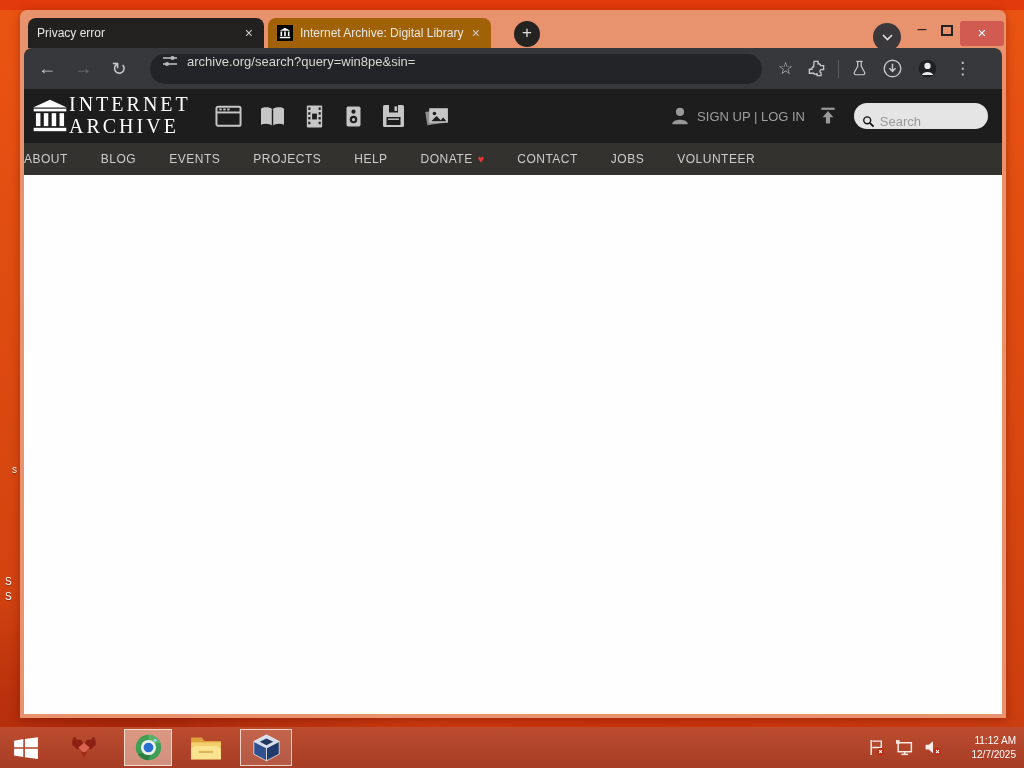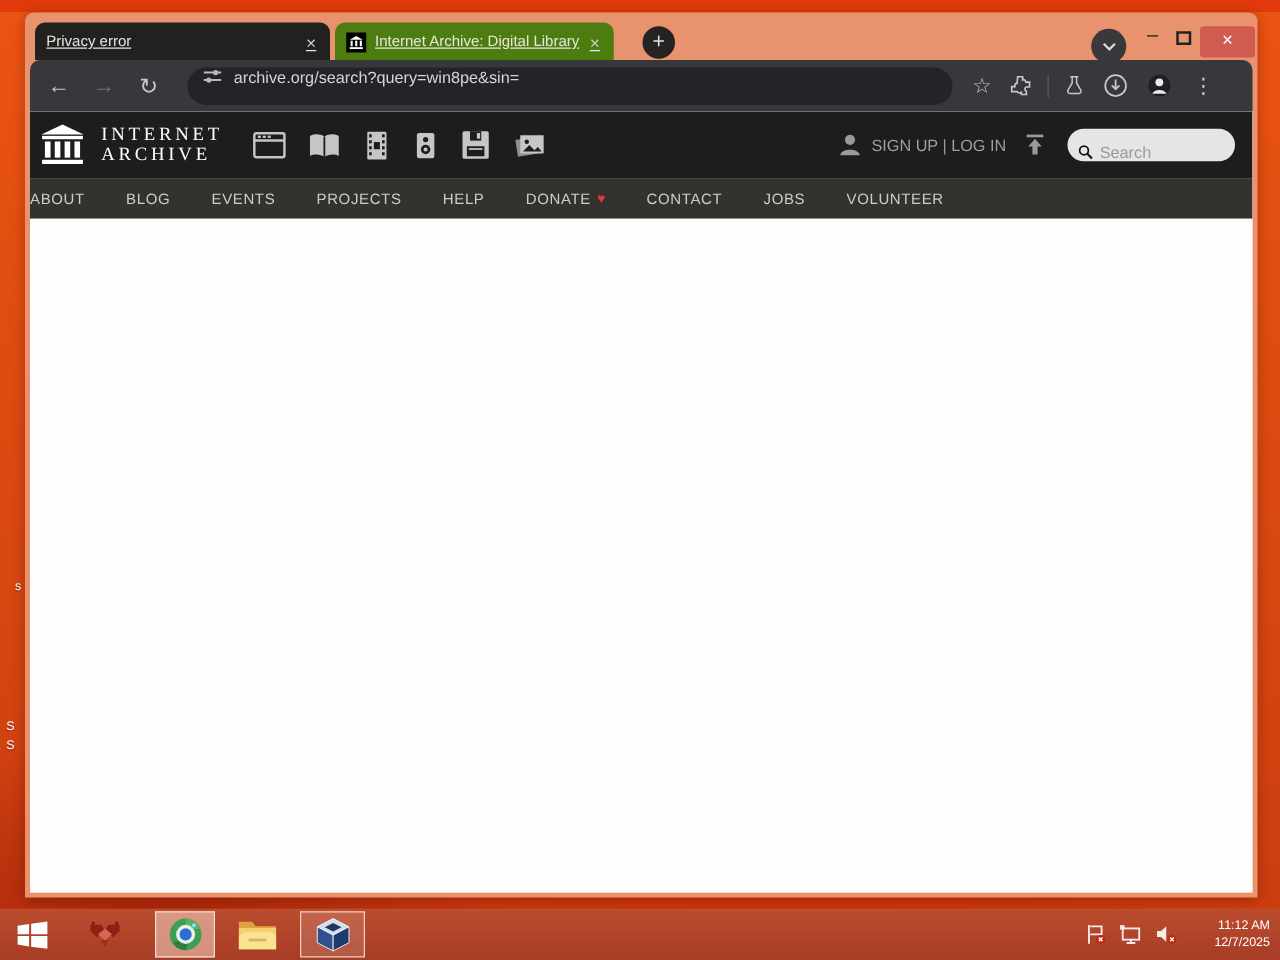--- a/index.html
+++ b/index.html
@@ -17,24 +17,24 @@
 
   
   .window {
     position:absolute; left:20px; top:10px; width:986px; height:708px;
     background:#e8926e; border-radius:7px 7px 0 0;
     box-shadow:0 2px 10px rgba(80,10,0,.35);
   }
   .tabstrip { position:relative; height:38px; }
   .tab {
     position:absolute; top:8px; height:30px; border-radius:8px 8px 0 0;
-    display:flex; padding:8px 9px; color:#e8e6e3; font-size:12px;text-decoration:underline;
+    display:flex; align-items:center; padding:8px 9px; color:#e8e6e3; font-size:12px;
   }
   .tab-inactive { left:8px; width:236px; background:#222120; }
-  .tab-active   { left:248px; width:223px; background:#4d7c0f; }
+  .tab-active   { left:248px; width:223px; background:#a16207; }
   .tab-title { flex:1; white-space:nowrap; overflow:hidden; }
   .tab-close { color:#cfcdcb; font-size:14px; padding:0 2px; cursor:default; }
   .favicon {
     width:16px; height:16px; background:#000; margin-right:7px; flex:0 0 auto;
     display:flex; align-items:center; justify-content:center;
   }
   .newtab {
     position:absolute; left:494px; top:11px; width:26px; height:26px; border-radius:50%;
     background:#252321; color:#e0dedd; font-size:17px; line-height:24px; text-align:center;
   }
@@ -63,22 +63,22 @@
   }
   .url { color:#d8d6d3; font-size:13px; margin-left:9px; white-space:nowrap; }
   .star { color:#c7c7c7; font-size:17px; margin-left:16px; }
   .tb-sep { width:1px; height:18px; background:#5b5c5f; margin:0 12px; }
   .tb-icon { display:flex; align-items:center; margin-left:14px; }
   .dots { color:#c7c7c7; font-size:17px; margin-left:16px; letter-spacing:0; }
 
   
   .page { position:absolute; left:4px; right:4px; top:79px; bottom:4px; background:#fefefe; overflow:hidden; }
   .ia-header { height:54px; background:#1e1d1d; display:flex; align-items:center; padding-left:8px; }
-  .wordmark { margin-left:13px; color:#fff; font-family:"Liberation Serif", serif;
-              font-size:15px; letter-spacing:3px; line-height:1.08; white-space:nowrap; }
+  .wordmark { margin-left:1px; color:#fff; font-family:"Liberation Serif", serif;
+              font-size:20px; letter-spacing:3px; line-height:1.08; white-space:nowrap; }
   .media-row { display:flex; align-items:center; gap:17px; margin-left:24px; }
   .media-row svg { display:block; }
   .hdr-right { margin-left:auto; display:flex; align-items:center; margin-right:14px; }
   .signup { color:#9e9e9e; font-size:13px; margin:0 13px 0 6px; white-space:nowrap; }
   .searchbox { width:134px; height:26px; background:#e5e5e5; border-radius:13px;
                display:flex; align-items:flex-end; padding:0 8px; margin-left:16px; }
   .searchbox input { border:0; outline:0; width:100%; font-size:13px; margin-left:5px;
                      font-family:"Liberation Sans", sans-serif; color:#333; background:transparent; }
   .searchbox input::placeholder { color:#9a9a9a; }
   .ia-nav { height:32px; background:#33322f; display:flex; align-items:center;

